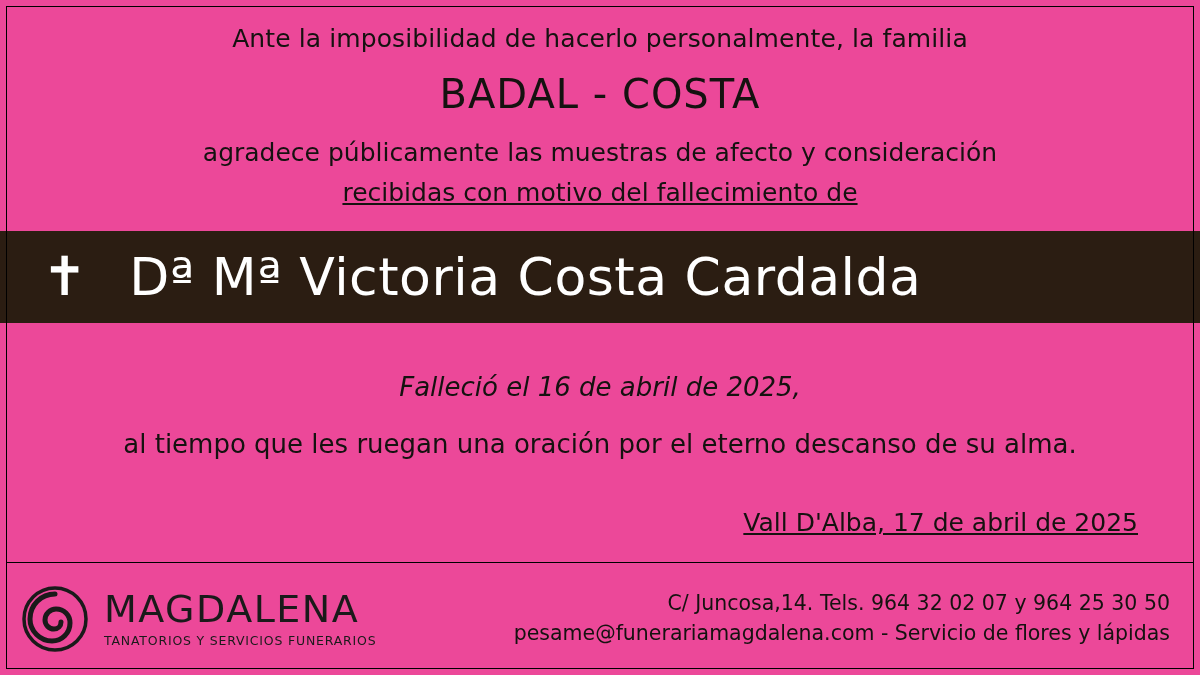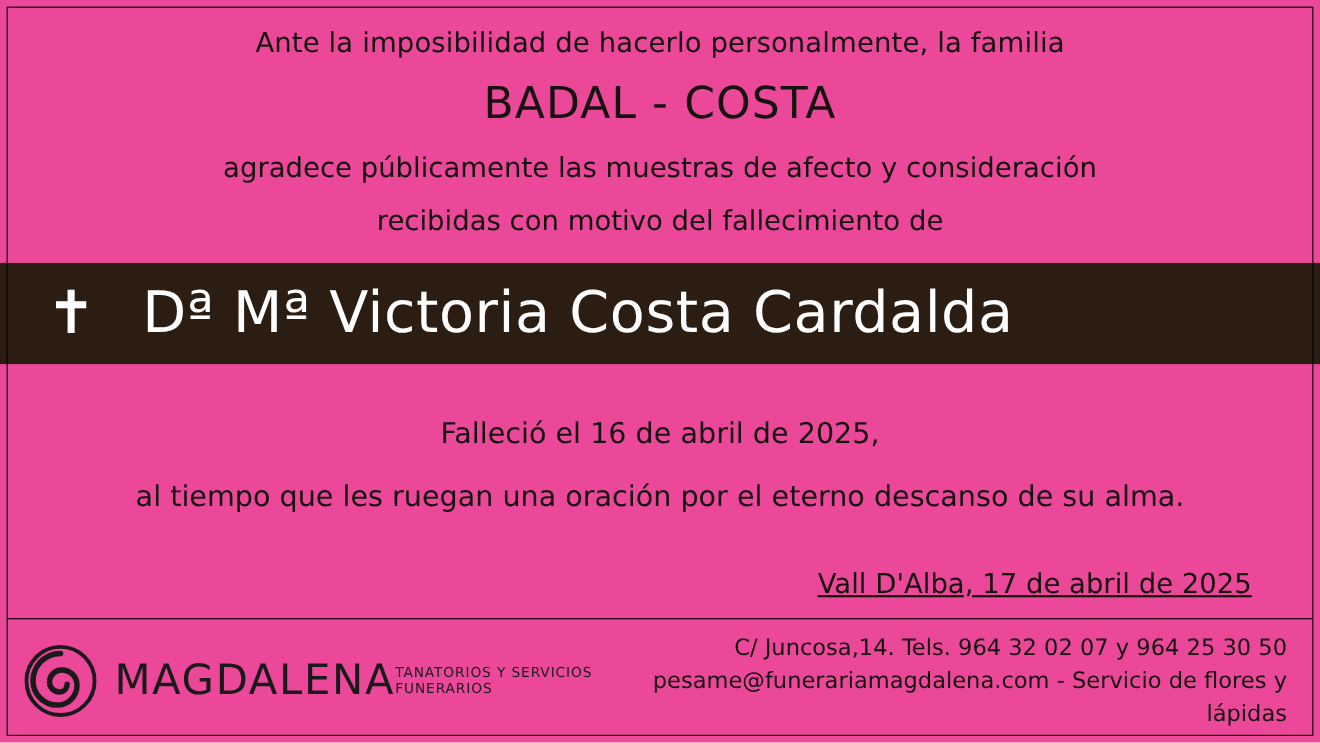--- a/index.html
+++ b/index.html
@@ -48,21 +48,22 @@
     margin-top: 8px;
   }
   .line-thanks {
     font-size: 25px;
     line-height: 1.35;
     margin-top: 12px;
   }
   .line-received {
     font-size: 25px;
     line-height: 1.35;
-    margin-top: 14px;
+    margin-top: 6px;
+    text-decoration: underline;
   }
 
   
   .name-band {
     background: #2b1d12;
     color: #ffffff;
     height: 92px;
     display: flex;
     align-items: center;
     padding-left: 42px;
@@ -87,20 +88,21 @@
   .middle-block {
     flex: 1 1 auto;
     padding: 46px 40px 0 40px;
     color: #151210;
     position: relative;
   }
   .death-date {
     text-align: center;
     font-size: 26px;
     line-height: 1.4;
+    font-style: italic;
   }
   .prayer-line {
     text-align: center;
     font-size: 26px;
     line-height: 1.4;
     margin-top: 20px;
   }
   .place-date {
     text-align: right;
     font-size: 25px;
@@ -127,21 +129,21 @@
     align-items: center;
   }
   .brand-logo {
     width: 66px;
     height: 66px;
     margin-right: 16px;
     flex: 0 0 auto;
   }
   .brand-text {
     display: flex;
-    flex-direction: row;
+    flex-direction: column;
     justify-content: center;
   }
   .brand-name {
     font-size: 38px;
     letter-spacing: 1.5px;
     color: #1a1a1a;
     line-height: 1.05;
   }
   .brand-sub {
     font-size: 12.5px;

